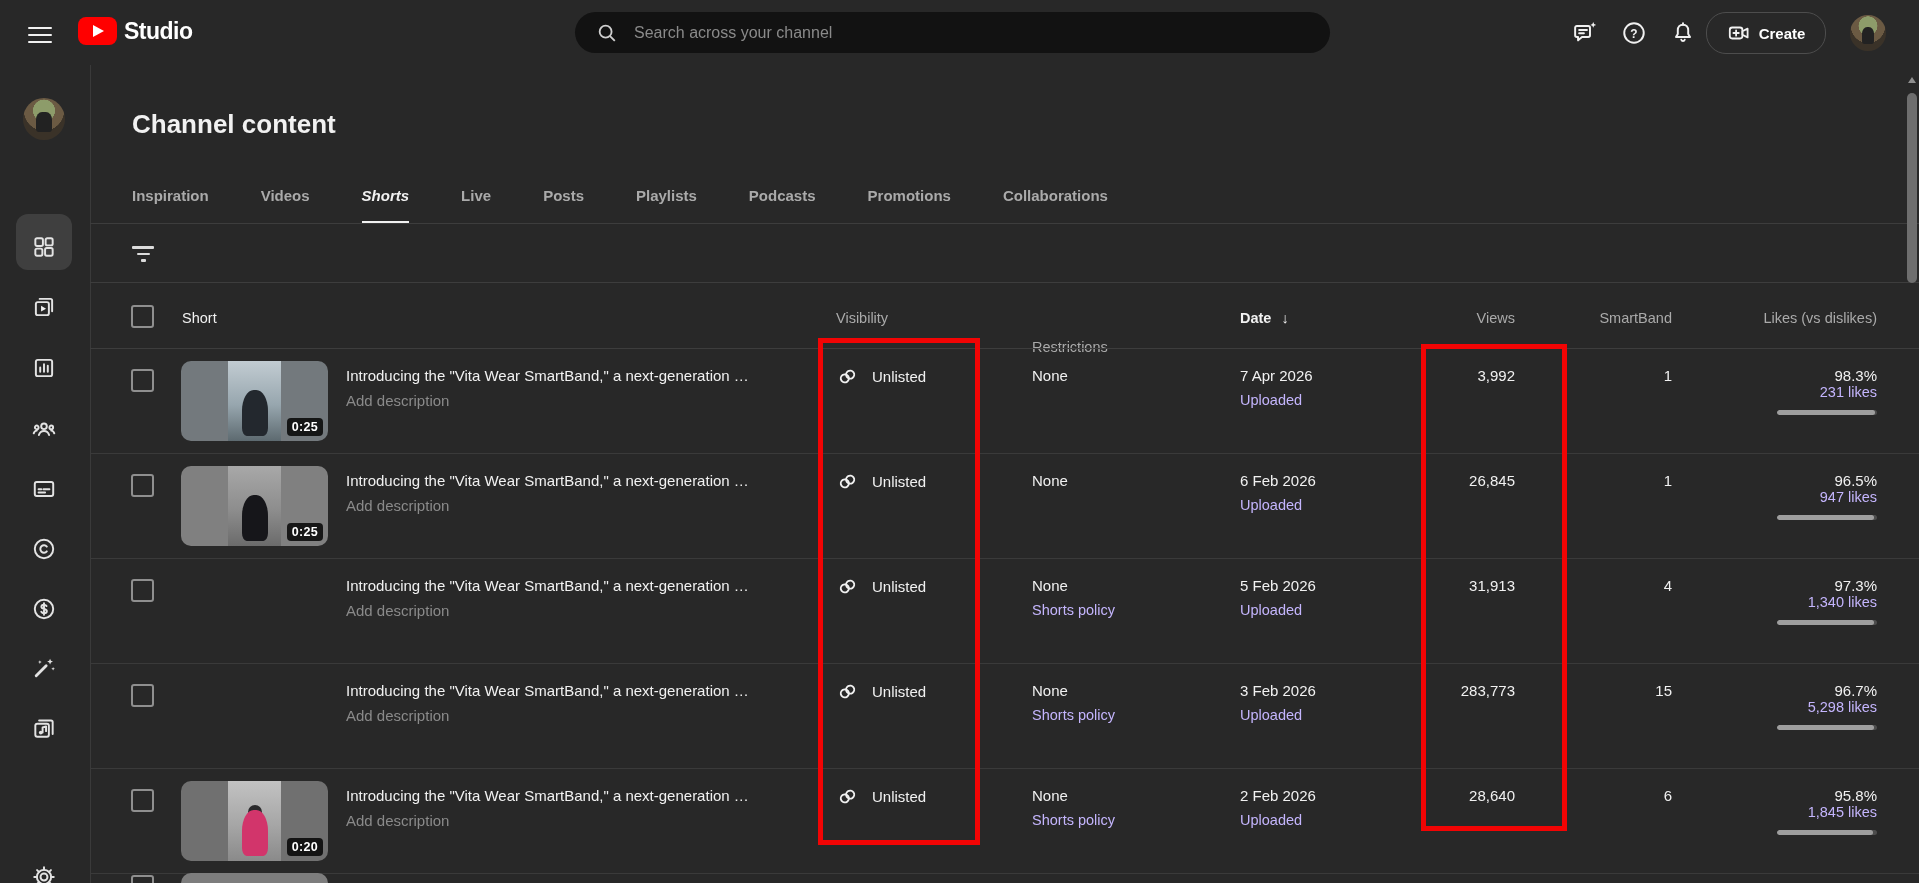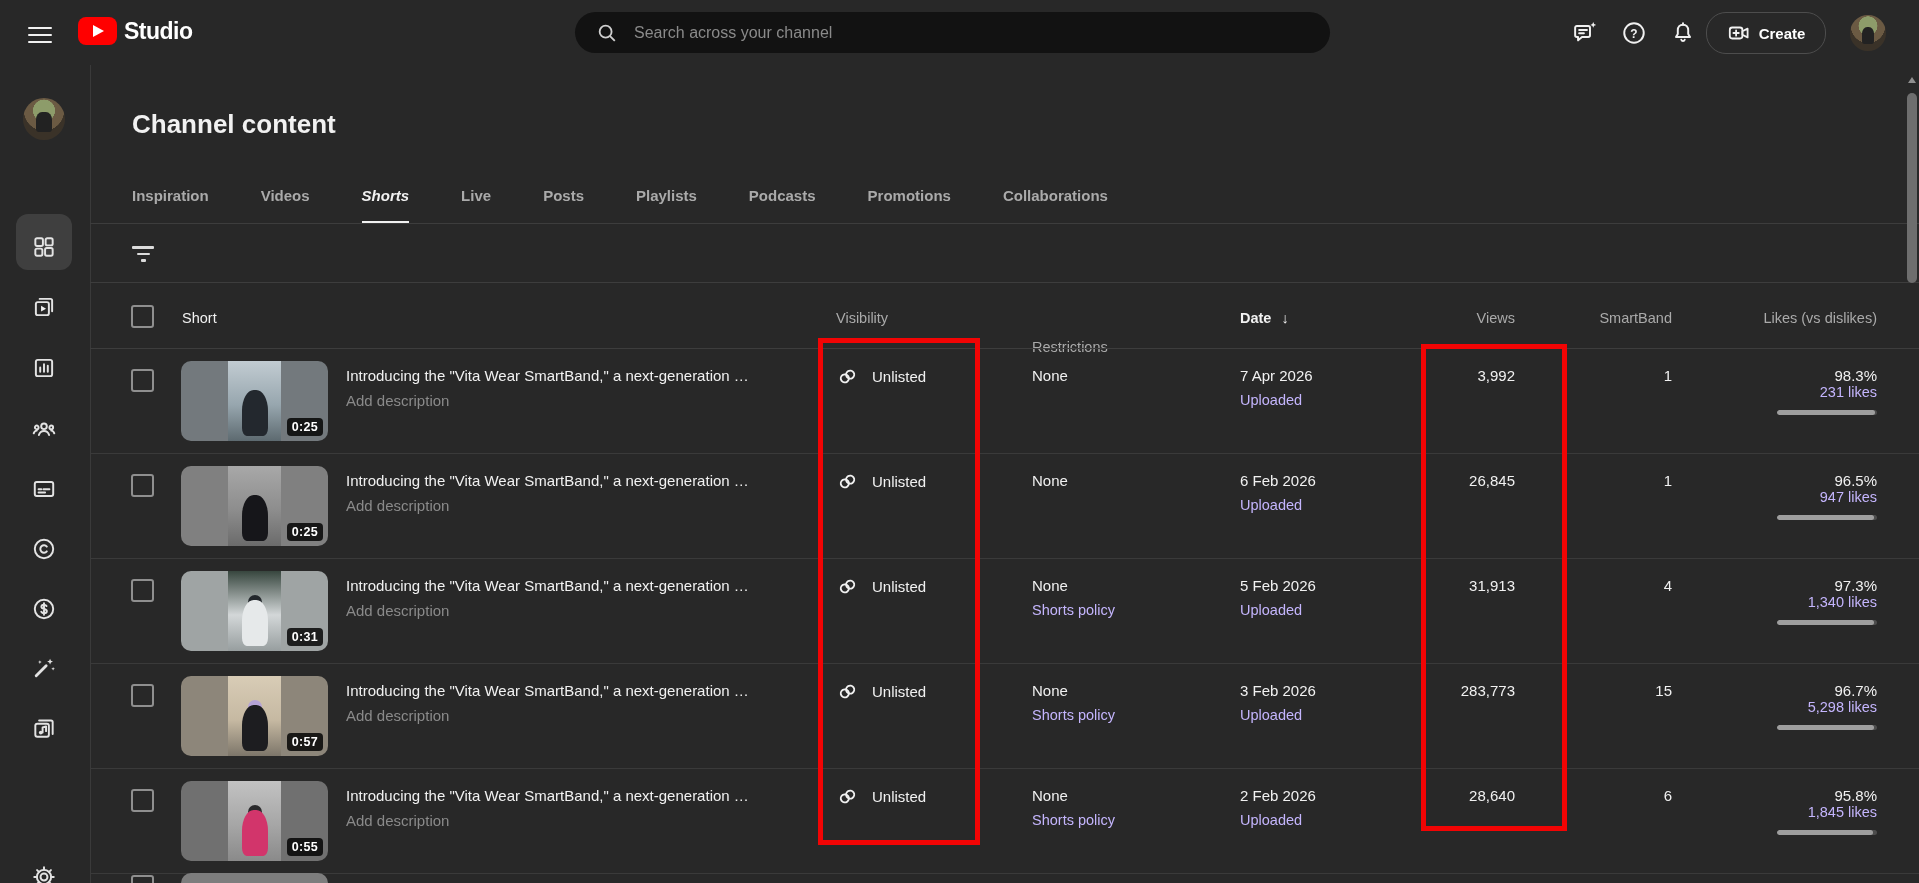--- a/index.html
+++ b/index.html
@@ -362,26 +362,20 @@
       <div class="l1">96.5%</div>
       <div class="l2">947 likes</div>
       <div class="ratio">
         <div class="ratio-fill" style="width: 96.5%;"></div>
       </div>
     </div>
   </div>
 
   <div class="row">
     <span class="cb"></span>
-    <div class="thumb" style="--side: #9fa4a4; --c1: #37463e; --c2: #d3d7d8; --c3: #979e9f; --fig: #e6e9ea; --acc: #23282c;">
-      <div class="strip"></div>
-      <div class="acc"></div>
-      <div class="fig"></div>
-      <span class="dur">0:31</span>
-    </div>
     <div class="title-cell">
       <div class="vtitle">Introducing the "Vita Wear SmartBand," a next-generation …</div>
       <div class="vdesc">Add description</div>
     </div>
     <div class="vis-cell">
       <svg width="23" height="23" viewBox="0 0 24 24">
         <g transform="rotate(-35 12 12)">
                 <circle cx="8.6" cy="12" r="4.2"></circle>
                 <circle cx="15.4" cy="12" r="4.2"></circle>
               </g>
@@ -402,26 +396,20 @@
       <div class="l1">97.3%</div>
       <div class="l2">1,340 likes</div>
       <div class="ratio">
         <div class="ratio-fill" style="width: 97.3%;"></div>
       </div>
     </div>
   </div>
 
   <div class="row">
     <span class="cb"></span>
-    <div class="thumb" style="--side: #8d867a; --c1: #d8ccb6; --c2: #c6b9a2; --c3: #7d766a; --fig: #1d1d20; --acc: #b5a3d6;">
-      <div class="strip"></div>
-      <div class="acc"></div>
-      <div class="fig"></div>
-      <span class="dur">0:57</span>
-    </div>
     <div class="title-cell">
       <div class="vtitle">Introducing the "Vita Wear SmartBand," a next-generation …</div>
       <div class="vdesc">Add description</div>
     </div>
     <div class="vis-cell">
       <svg width="23" height="23" viewBox="0 0 24 24">
         <g transform="rotate(-35 12 12)">
                 <circle cx="8.6" cy="12" r="4.2"></circle>
                 <circle cx="15.4" cy="12" r="4.2"></circle>
               </g>
@@ -446,21 +434,21 @@
       </div>
     </div>
   </div>
 
   <div class="row">
     <span class="cb"></span>
     <div class="thumb" style="--side: #707070; --c1: #c2c2c2; --c2: #a6a6a6; --c3: #8a8a8a; --fig: #d2356b; --acc: #2a2a2c;">
       <div class="strip"></div>
       <div class="acc"></div>
       <div class="fig"></div>
-      <span class="dur">0:55</span>
+      <span class="dur">0:20</span>
     </div>
     <div class="title-cell">
       <div class="vtitle">Introducing the "Vita Wear SmartBand," a next-generation …</div>
       <div class="vdesc">Add description</div>
     </div>
     <div class="vis-cell">
       <svg width="23" height="23" viewBox="0 0 24 24">
         <g transform="rotate(-35 12 12)">
                 <circle cx="8.6" cy="12" r="4.2"></circle>
                 <circle cx="15.4" cy="12" r="4.2"></circle>

